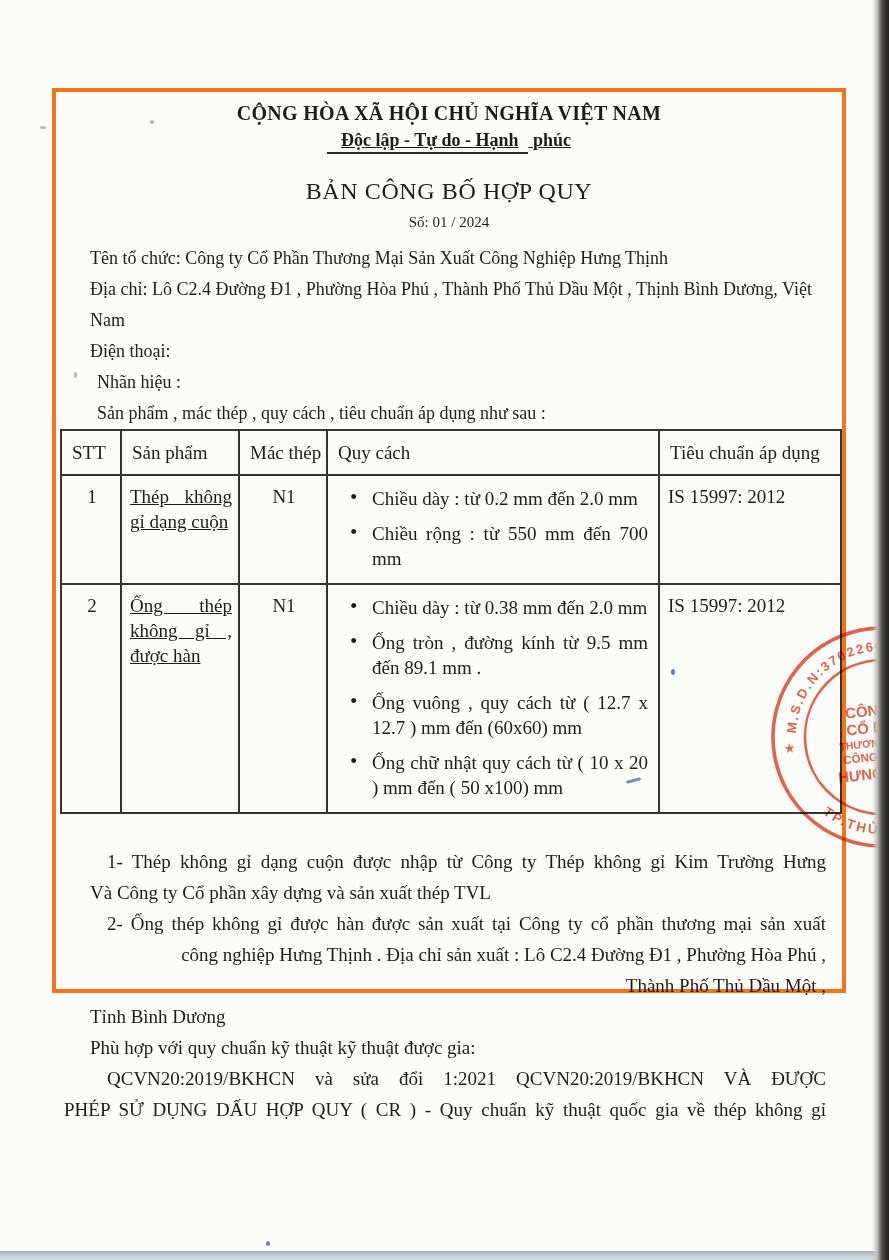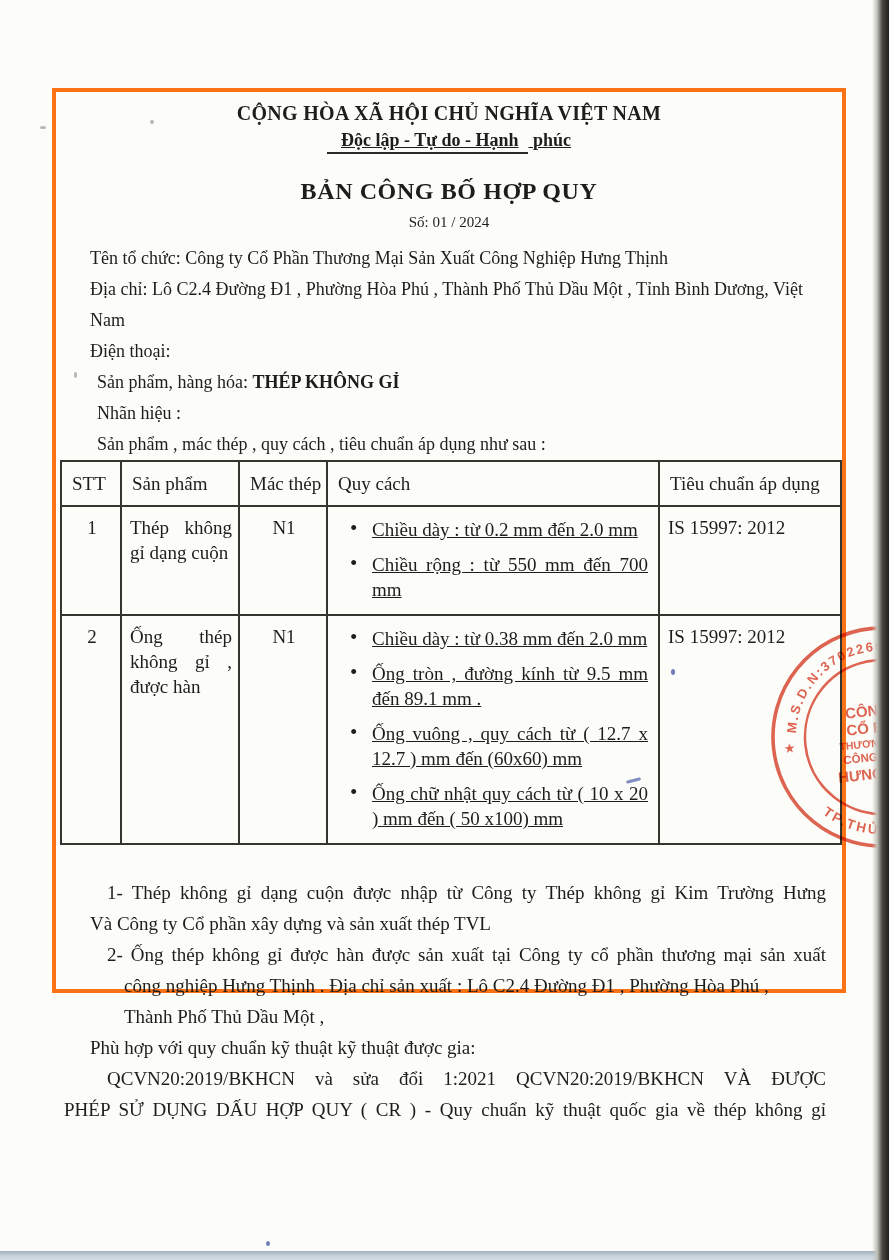--- a/index.html
+++ b/index.html
@@ -38,21 +38,21 @@
   }
   
   .nat-line1 {
     margin-top:10px; text-align:center;
     font-size:20px; font-weight:bold; letter-spacing:.3px;
   }
   .nat-line2 { margin-top:5px; text-align:center; font-size:18px; font-weight:bold;text-decoration:underline; }
   .motto-u { border-bottom:2px solid #2a2a26; padding:0 10px 2px 14px; }
   .doc-title {
     margin-top:27px; text-align:center;
-    font-size:24px; font-weight:bold; letter-spacing:.6px;
+    font-size:24px; font-weight:normal; letter-spacing:.6px;
   }
   .doc-no { margin-top:9px; text-align:center; font-size:15px; }
   
   .para {
     font-size:18px; line-height:31px;
     margin-left:34px; margin-right:16px;
   }
   .para.first { margin-top:12px; }
   .para.ind { margin-left:41px; }
   .bold { font-weight:bold; }
@@ -65,36 +65,36 @@
   table.spec th, table.spec td {
     border:2px solid #35352f;
     vertical-align:top;
   }
   table.spec th {
     font-weight:normal; text-align:left; white-space:nowrap;
     padding:10px 8px 9px 10px; line-height:24px;
   }
   th.c, td.c { text-align:center; }
   table.spec td { padding:8px 6px 10px 8px; line-height:25px; }
-  td.just { text-align:justify; padding-left:9px; padding-right:5px; }
+  td.just { text-align:justify; padding-left:9px; padding-right:5px;text-decoration:underline; }
   ul.qc { list-style:none; margin-top:2px; }
   ul.qc li {
     position:relative; padding-left:36px; padding-right:4px;
-    text-align:justify; line-height:25px; margin-bottom:10px;text-decoration:underline;
+    text-align:justify; line-height:25px; margin-bottom:10px;
   }
   ul.qc li:last-child { margin-bottom:2px; }
   ul.qc li::before {
     content:"•"; position:absolute; left:14px; top:-1px; font-size:21px;
   }
   
   .notes { margin-top:32px; }
   .note { font-size:19px; line-height:31px; margin-left:34px; margin-right:16px; }
   .note.jl { text-align:justify; text-align-last:justify; }
   .i17 { margin-left:51px; }
-  .i34 { margin-left:68px; }
+  .i34 { margin-left:68px;text-align:right; }
   .outdent { margin-left:8px; }
   
   .stamp {
     position:absolute; left:762px; top:617px; width:240px; height:240px;
     z-index:10; transform:rotate(-6deg);
     mix-blend-mode:multiply; opacity:.88;
   }
   .stamp text {
     font-family:"Liberation Sans","DejaVu Sans",sans-serif;
     font-weight:bold; fill:#dd4f3c;
@@ -108,25 +108,22 @@
   <div class="nat-line1">CỘNG HÒA XÃ HỘI CHỦ NGHĨA VIỆT NAM</div>
   <div class="nat-line2">
     <span class="motto-u">Độc lập - Tự do - Hạnh</span>
     <span>phúc</span>
   </div>
 
   <div class="doc-title">BẢN CÔNG BỐ HỢP QUY</div>
   <div class="doc-no">Số: 01 / 2024</div>
 
   <div class="para first">Tên tổ chức: Công ty Cổ Phần Thương Mại Sản Xuất Công Nghiệp Hưng Thịnh</div>
-  <div class="para">Địa chỉ: Lô C2.4 Đường Đ1 , Phường Hòa Phú , Thành Phố Thủ Dầu Một , Tỉnh Bình Dương, Việt Nam</div>
+  <div class="para">Địa chỉ: Lô C2.4 Đường Đ1 , Phường Hòa Phú , Thành Phố Thủ Dầu Một , Thịnh Bình Dương, Việt Nam</div>
   <div class="para">Điện thoại:</div>
-  <div class="para ind">
-    <span>Sản phẩm, hàng hóa: </span><span class="bold">THÉP KHÔNG GỈ</span>
-  </div>
   <div class="para ind">Nhãn hiệu :</div>
   <div class="para ind">Sản phẩm , mác thép , quy cách , tiêu chuẩn áp dụng như sau :</div>
 
   <table class="spec">
     <colgroup>
       <col style="width:60px">
         <col style="width:118px">
         <col style="width:88px">
       <col style="width:332px">
         <col style="width:182px">
@@ -169,20 +166,21 @@
       </tr>
     </tbody>
   </table>
 
   <div class="notes">
     <div class="note jl i17">1-  Thép không gỉ dạng cuộn được nhập từ Công ty Thép không gỉ Kim Trường Hưng</div>
     <div class="note">Và Công ty Cổ phần xây dựng và sản xuất thép TVL</div>
     <div class="note jl i17">2-  Ống thép không gỉ được hàn được sản xuất tại Công ty cổ phần thương mại sản xuất</div>
     <div class="note i34">công nghiệp Hưng Thịnh . Địa chỉ sản xuất : Lô C2.4 Đường Đ1 , Phường Hòa Phú ,</div>
     <div class="note i34">Thành Phố Thủ Dầu Một ,</div>
+    <div class="note">Tỉnh Bình Dương</div>
     <div class="note">Phù hợp với quy chuẩn kỹ thuật kỹ thuật được gia:</div>
     <div class="note jl i17">QCVN20:2019/BKHCN và sửa đổi 1:2021 QCVN20:2019/BKHCN VÀ ĐƯỢC</div>
     <div class="note jl outdent">PHÉP SỬ DỤNG DẤU HỢP QUY ( CR ) -  Quy chuẩn kỹ thuật quốc gia về thép không gỉ</div>
   </div>
 </div>
 
 <svg class="stamp" viewBox="0 0 240 240" width="240" height="240">
   <defs>
     <path id="arcTop" d="M 34.3 112.5 A 86 86 0 0 1 205.7 112.5" fill="none"></path>
     <path id="arcBottom" d="M 28.8 153.2 A 97 97 0 0 0 211.2 153.2" fill="none"></path>

